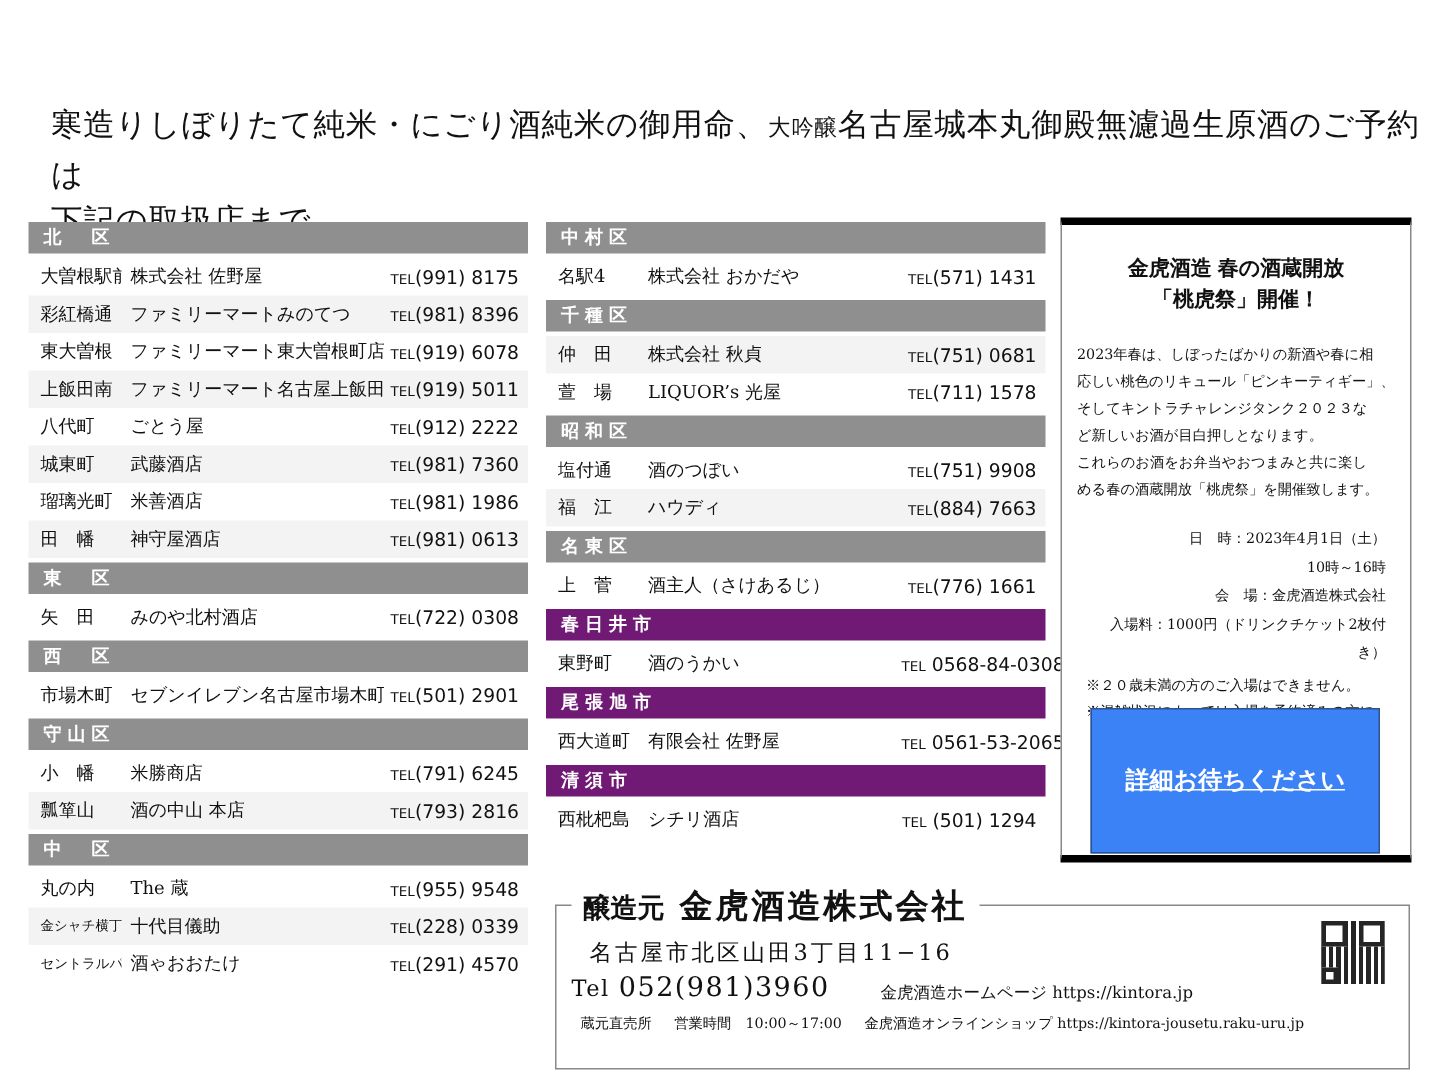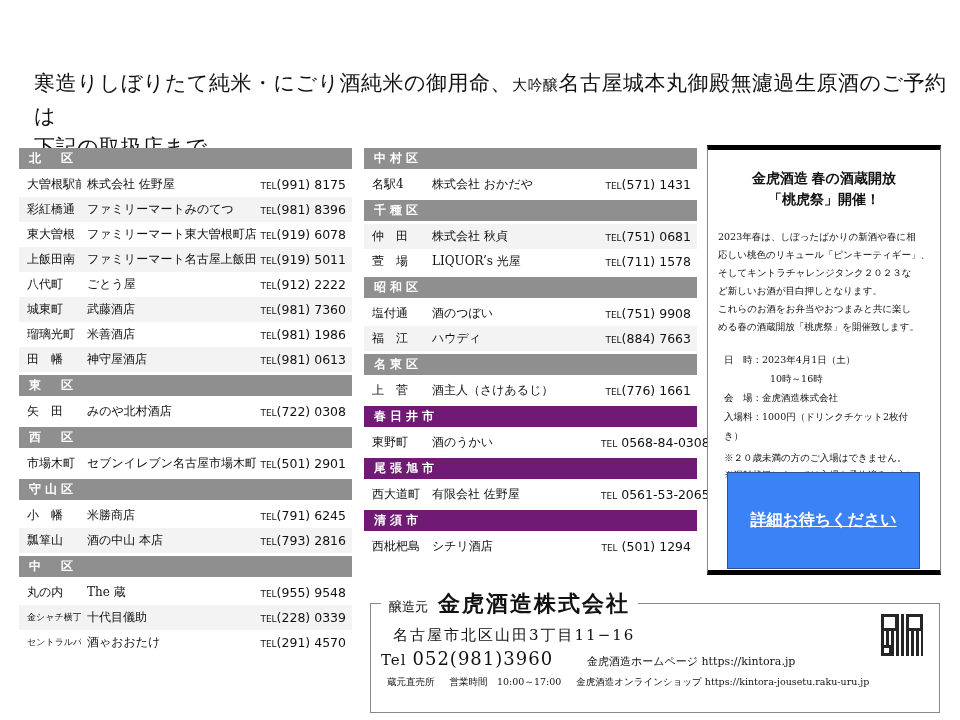--- a/index.html
+++ b/index.html
@@ -15,31 +15,31 @@
   .row { height: 25px; display: flex; align-items: center; font-size: 12px; font-family: "DejaVu Serif", serif; }
   .row.alt { background: #f3f3f3; }
   .row .area { width: 62px; padding-left: 8px; white-space: nowrap; overflow: hidden; }
   .row .area.tiny { font-size: 9px; }
   .row .shop { flex: 1; padding-left: 6px; white-space: nowrap; overflow: hidden; }
   .row .tel { width: 96px; text-align: right; padding-right: 6px; font-family: "DejaVu Sans", sans-serif; font-size: 12.5px; white-space: nowrap; }
   .row .tel .tl { font-size: 9px; }
   .gap { height: 3px; }
 
   .event { position: absolute; left: 707px; top: 145px; width: 234px; height: 430px; border: 1px solid #888; border-top: 5px solid #000; border-bottom: 5px solid #000; background: #fff; }
-  .event-title { text-align: center; font-family: Liberation Serif, serif; font-weight: bold; font-size: 14px; line-height: 21px; margin-top: 18px; }
+  .event-title { text-align: center; font-family: Liberation Sans, sans-serif; font-weight: bold; font-size: 14px; line-height: 21px; margin-top: 18px; }
   .event-body { font-size: 9.5px; line-height: 18px; padding: 0 10px; margin-top: 18px; font-family: "DejaVu Serif", serif; }
-  .event-info { font-size: 9.5px; line-height: 19px; padding: 0 16px; margin-top: 14px; }
+  .event-info { font-size: 9.5px; line-height: 19px; padding: 0 16px; margin-top: 14px; text-align: right; }
   .event-info .indent { padding-left: 46px; }
   .event-notes { font-size: 9.5px; line-height: 17px; padding: 0 16px; margin-top: 4px; }
   .event-notes .indent { padding-left: 10px; }
   .cta { position: absolute; left: 19px; top: 322px; width: 193px; height: 97px; background: #3b82f6; border: 1px solid #2f528f; color: #fff; font-family: "DejaVu Sans", sans-serif; font-weight: bold; font-size: 16px; display: flex; align-items: center; justify-content: center; text-decoration: underline; }
 
   .footer { position: absolute; left: 370px; top: 603px; width: 570px; height: 110px; border: 1px solid #888; }
   .footer-head { position: absolute; left: 10px; top: -15px; background: #fff; padding: 0 8px; display: flex; align-items: baseline; }
-  .footer-head .pre { font-size: 13px; font-weight: normal; margin-right: 10px; }
+  .footer-head .pre { font-size: 18px; font-weight: bold; margin-right: 10px; }
   .footer-head .company { font-size: 22px; font-weight: bold; letter-spacing: 2px; }
   .addr { position: absolute; left: 22px; top: 22px; font-size: 15px; letter-spacing: 2px; }
   .phone { position: absolute; left: 10px; top: 44px; font-size: 18px; letter-spacing: 1px; }
   .phone .tlabel { font-size: 15px; margin-right: 6px; }
   .hp { position: absolute; left: 216px; top: 50px; font-size: 11px; }
   .shopinfo { position: absolute; left: 16px; top: 72px; font-size: 9.5px; white-space: nowrap; }
   .shopinfo span { margin-right: 12px; }
   .qr { position: absolute; right: 16px; top: 10px; width: 42px; height: 42px; background:
         repeating-linear-gradient(90deg, #000 0 3px, #fff 3px 5px),
         #000; opacity: 0.85; }

